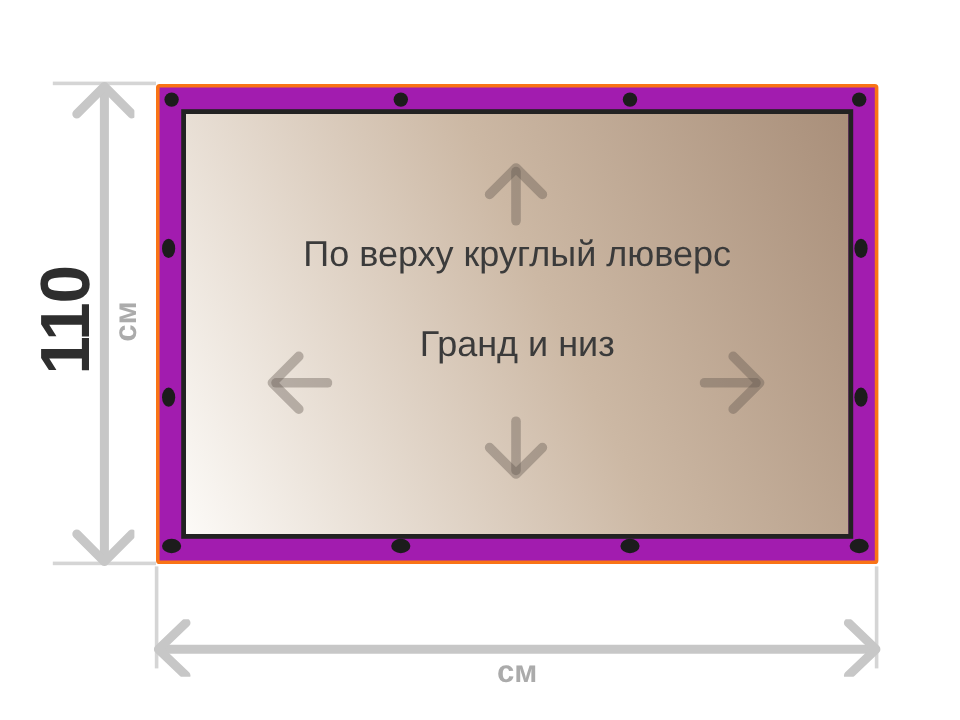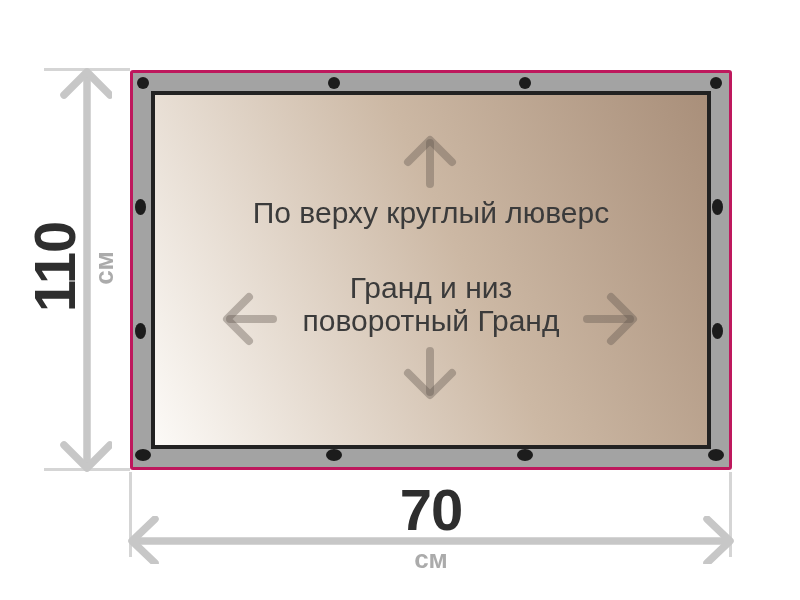--- a/index.html
+++ b/index.html
@@ -6,22 +6,22 @@
   body{
     width:800px;height:600px;background:#ffffff;overflow:hidden;
     font-family:"Liberation Sans","DejaVu Sans",sans-serif;
     -webkit-font-smoothing:antialiased;
   }
   .stage{position:relative;width:800px;height:600px;background:#ffffff;}
 
   
   .banner{
     position:absolute;left:130px;top:70px;width:602px;height:400px;
-    box-sizing:border-box;border:3px solid #be185d;border-radius:3px;
-    background:#a3a3a3;
+    box-sizing:border-box;border:3px solid #f97316;border-radius:3px;
+    background:#a21caf;
   }
   .canvas{
     position:absolute;left:18px;top:18px;right:18px;bottom:18px;
     border:4px solid #222222;
     background:linear-gradient(65deg,#fcfaf7 0%,#ccb8a4 55%,#a98f7a 100%);
   }
   .grommet{position:absolute;background:#1c1c1c;border-radius:50%;}
   .gr-round{width:12px;height:12px;}
   .gr-h{width:16px;height:12px;}
   .gr-v{width:11px;height:16px;}
@@ -73,37 +73,35 @@
 
   <div class="dim-value rot" style="left:-45px;top:238px;width:200px;height:58px;">110</div>
   <div class="dim-unit rot" style="left:64px;top:255px;width:80px;height:26px;">см</div>
 
   <svg class="dim-arrow" style="left:128px;top:516px;" width="606" height="48" viewBox="0 0 606 48">
     <line x1="10" y1="25" x2="596" y2="25"></line>
     <polyline points="27,3 4,25 27,47"></polyline>
     <polyline points="579,3 602,25 579,47"></polyline>
   </svg>
 
-  <div class="dim-value" style="left:130px;top:481px;width:602px;">70</div>
   <div class="dim-unit" style="left:130px;top:546px;width:602px;">см</div>
 
   <div class="banner">
 
     <div class="canvas">
 
       <svg class="inner-arrow" style="left:245px;top:39px;" width="60" height="56" viewBox="0 0 60 56">
         <line x1="30" y1="9" x2="30" y2="50"></line>
         <polyline points="8,28 30,6 52,28"></polyline>
       </svg>
 
       <div class="note" style="top:100px;">По верху круглый люверс</div>
 
       <div class="note two-lines" style="top:176px;">
         <div>Гранд и низ</div>
-        <div>поворотный Гранд</div>
       </div>
 
       <svg class="inner-arrow" style="left:66px;top:196px;" width="56" height="56" viewBox="0 0 56 56">
         <line x1="9" y1="28" x2="52" y2="28"></line>
         <polyline points="28,6 6,28 28,50"></polyline>
       </svg>
 
       <svg class="inner-arrow" style="left:428px;top:196px;" width="56" height="56" viewBox="0 0 56 56">
         <line x1="4" y1="28" x2="47" y2="28"></line>
         <polyline points="28,6 50,28 28,50"></polyline>

